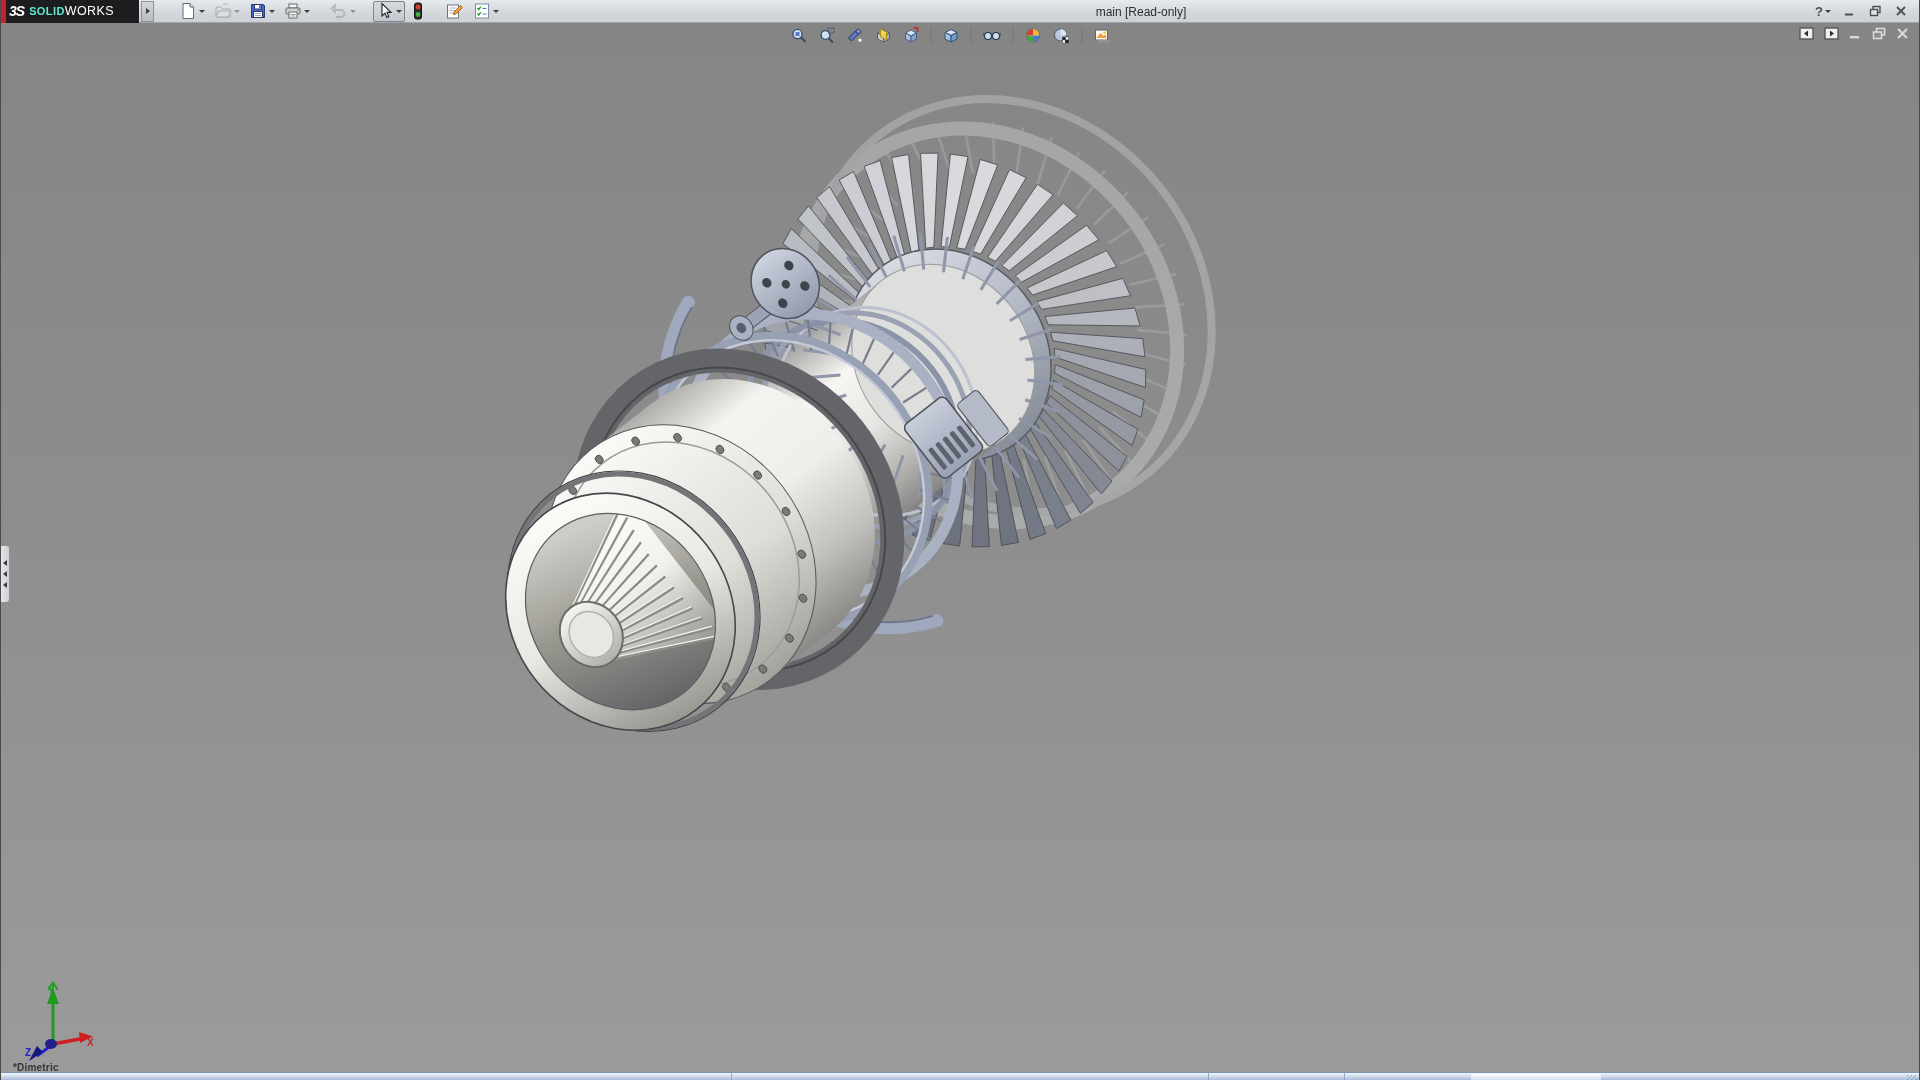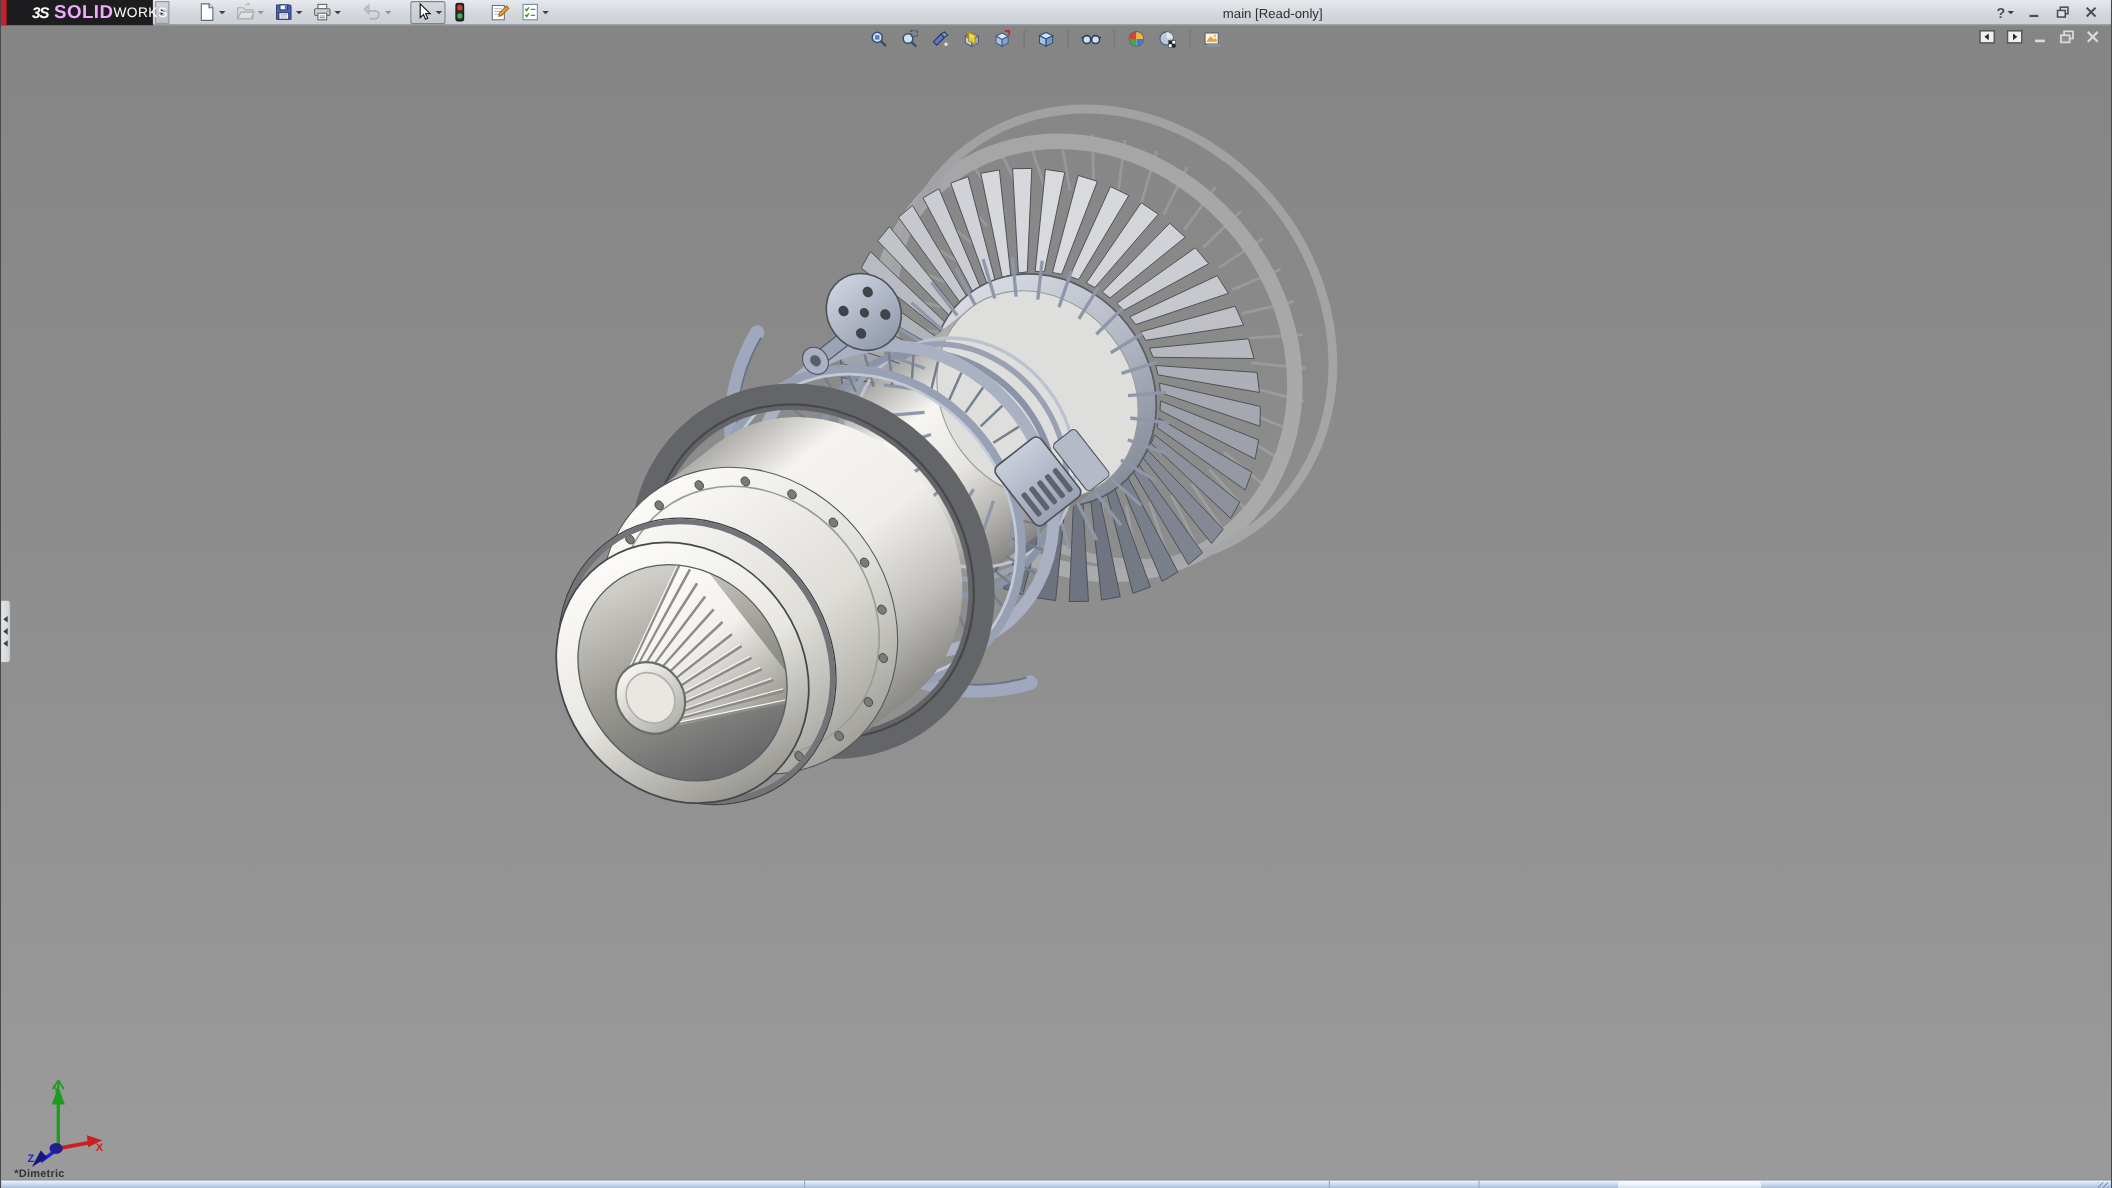--- a/index.html
+++ b/index.html
@@ -3,39 +3,39 @@
 <meta charset="utf-8">
 <style>
   * { margin:0; padding:0; box-sizing:border-box; }
   html,body { width:1920px; height:1080px; overflow:hidden; font-family:"Liberation Sans", sans-serif; }
   #app { position:relative; width:1920px; height:1080px; background:#8f8f8f; border-left:1px solid #4a4a4a; border-right:1px solid #4a4a4a; }
 
   
   .titlebar { position:absolute; top:0; left:0; right:0; height:23px;
     background:linear-gradient(#e6e9ed,#d3d6db 60%,#cdd0d5); border-bottom:1px solid #9fa4ab;
     display:flex; align-items:center; z-index:30; }
-  .logo { position:relative; width:138px; height:23px; background:#1d1d1f; display:flex; align-items:center; padding-left:28px; flex:0 0 auto; }
+  .logo { position:relative; width:138px; height:23px; background:#1d1d1f; display:flex; align-items:center; padding-left:8px; flex:0 0 auto; }
   .logo-redbar { position:absolute; left:0; top:0; width:5px; height:23px; background:#c8202c; }
   .logo-mark { color:#fff; font-weight:bold; font-style:italic; font-size:14px; margin-right:5px; letter-spacing:-1px; }
-  .brand-bold { color:#f0abfc; font-weight:700; font-size:17px; letter-spacing:.4px; }
+  .brand-bold { color:#5eead4; font-weight:700; font-size:11px; letter-spacing:.4px; }
   .brand-light { color:#ffffff; font-weight:300; font-size:12.5px; letter-spacing:.4px; }
   .logo-tab { width:13px; height:21px; margin-left:2px; background:linear-gradient(#d2d5da,#b9bdc3);
     border:1px solid #8d939b; display:flex; align-items:center; justify-content:center; cursor:pointer; }
   .tri-right { width:0; height:0; border-left:4px solid #3c3f44; border-top:3px solid transparent; border-bottom:3px solid transparent; }
   .tri-down  { width:0; height:0; border-top:3.5px solid #3c3f44; border-left:3px solid transparent; border-right:3px solid transparent; margin-left:2px; }
 
   .tb-group { display:flex; align-items:center; margin-left:22px; gap:3px; }
   .tb-btn { display:flex; align-items:center; height:21px; padding:0 2px; border:1px solid transparent; border-radius:2px; }
   .tb-btn.disabled { opacity:.45; filter:grayscale(70%); }
   .tb-btn.active { background:linear-gradient(#d6dade,#c3c8cf); border-color:#7d848d; }
   .tb-btn svg { display:block; }
   .tb-sp { width:8px; }
 
   .win-title { position:absolute; left:1140px; top:5px; transform:translateX(-50%);
-    font-size:12px; color:#2f2f2f; white-space:nowrap;margin-left:16px; }
+    font-size:12px; color:#2f2f2f; white-space:nowrap; }
 
   .app-controls { margin-left:auto; display:flex; align-items:center; gap:13px; padding-right:12px; }
   .app-controls .ctl { display:flex; align-items:center; color:#4b4e53; cursor:pointer; }
   .help-q { font-size:13px; font-weight:bold; color:#4b4e53; }
 
   
   .viewport { position:absolute; left:0; right:0; top:23px; bottom:8px;
     background:linear-gradient(180deg,#858585 0%, #8d8d8d 45%, #9b9b9b 100%); z-index:1; }
   .viewport svg.model { position:absolute; left:0; top:0; width:100%; height:100%; }
 

